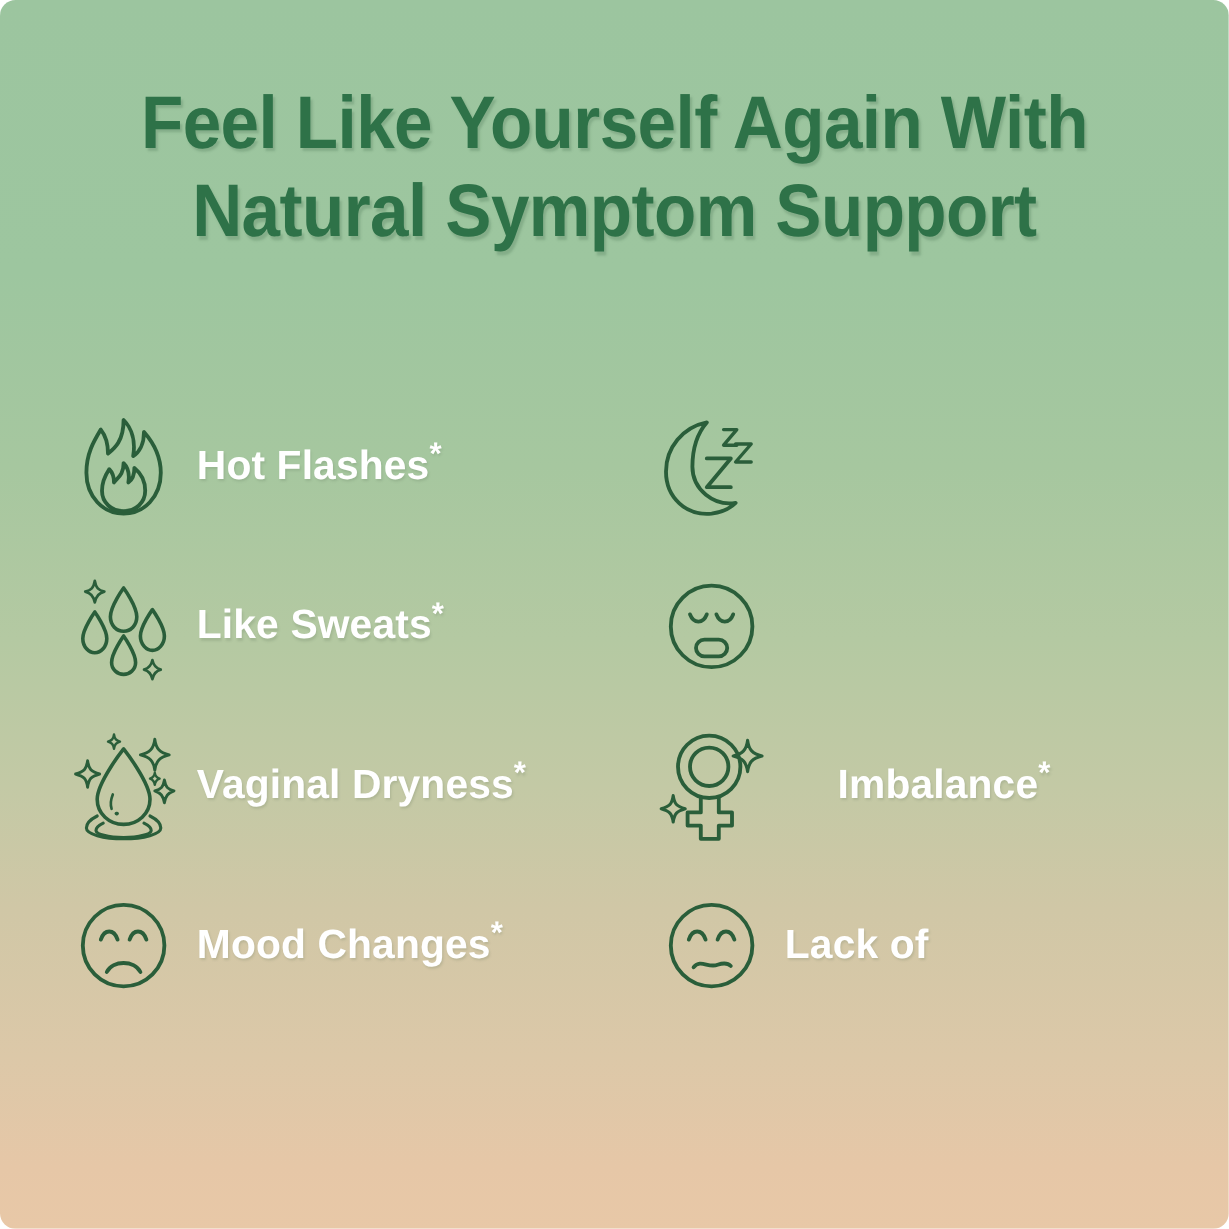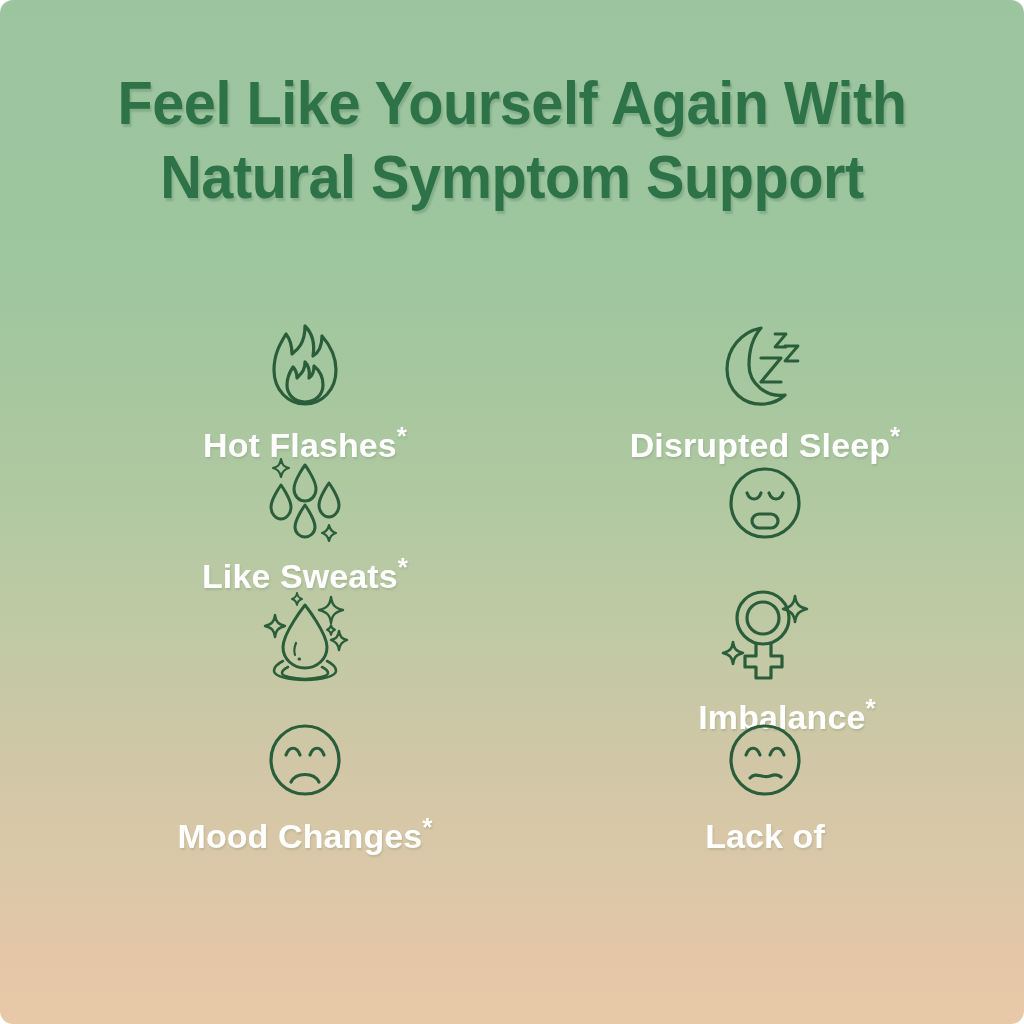--- a/index.html
+++ b/index.html
@@ -59,21 +59,20 @@
     left: 60px;
     width: 920px;
     display: grid;
     grid-template-columns: 490px 430px;
     grid-auto-rows: 133px;
   }
   .cell {
     display: flex;
     align-items: center;
     gap: 18px;
-    flex-direction: column;
   }
   .icon-wrap {
     width: 86px;
     min-width: 86px;
     height: 96px;
     display: flex;
     align-items: center;
     justify-content: center;
   }
   .icon-wrap svg {
@@ -119,21 +118,20 @@
 
     <div class="cell">
       <span class="icon-wrap">
         <svg width="88" height="86" viewBox="0 0 88 86" fill="none" stroke="#2A5E3A" stroke-width="3.2" stroke-linecap="round" stroke-linejoin="round">
           <path d="M40 6 C20 10 6 27 6 47 C6 69 23 84 44 82 C52 81 59 78 64 73 C46 76 28 62 28 43 C28 27 33 14 40 6 Z"></path>
           <path d="M54 12 h11 l-11 13 h11" stroke-width="2.8"></path>
           <path d="M64 24 h13 l-13 15 h13" stroke-width="2.8"></path>
           <path d="M40 36 h20 l-20 24 h20" stroke-width="3.2"></path>
         </svg>
       </span>
-      <span class="label"><span>Disrupted Sleep</span><span class="star">*</span></span>
     </div>
 
     <div class="cell">
       <span class="icon-wrap">
         <svg width="80" height="84" viewBox="0 0 80 84" fill="none" stroke="#2A5E3A" stroke-width="3" stroke-linecap="round" stroke-linejoin="round">
           <path d="M16 30 C16 30 6 44 6 52 C6 59 11 64 16 64 C21 64 26 59 26 52 C26 44 16 30 16 30 Z"></path>
           <path d="M40 10 C40 10 29 25 29 34 C29 41 34 46 40 46 C46 46 51 41 51 34 C51 25 40 10 40 10 Z"></path>
           <path name="d4" d="M40 50 C40 50 30 64 30 72 C30 78 35 82 40 82 C45 82 50 78 50 72 C50 64 40 50 40 50 Z"></path>
           <path d="M64 28 C64 28 54 42 54 50 C54 57 59 62 64 62 C69 62 74 57 74 50 C74 42 64 28 64 28 Z"></path>
           <path d="M16 4 C17 10 19 12 24 13 C19 14 17 17 16 22 C15 17 13 14 8 13 C13 12 15 10 16 4 Z" stroke-width="2.2"></path>
@@ -162,20 +160,21 @@
           <path d="M36 68 h0.6" stroke-width="3"></path>
           <path d="M20 70 C14 73 11 77 11 80 C11 85 25 89 42 89 C59 89 73 85 73 80 C73 77 70 73 64 70" stroke-width="2.6"></path>
           <path d="M25 76 C21 78 19 80 19 82 C19 85 29 88 42 88 C55 88 65 85 65 82 C65 80 63 78 59 76" stroke-width="2.6"></path>
           <path d="M68 6 C69 14 72 17 80 19 C72 21 69 24 68 32 C67 24 64 21 56 19 C64 17 67 14 68 6 Z" stroke-width="2.4"></path>
           <path d="M12 24 C13 31 15 33 22 35 C15 37 13 39 12 46 C11 39 9 37 2 35 C9 33 11 31 12 24 Z" stroke-width="2.4"></path>
           <path d="M76 40 C77 46 79 48 84 49 C79 51 77 53 76 59 C75 53 73 51 68 49 C73 48 75 46 76 40 Z" stroke-width="2.4"></path>
           <path d="M34 2 C34.5 6 36 7 39 8 C36 9 34.5 10 34 14 C33.5 10 32 9 29 8 C32 7 33.5 6 34 2 Z" stroke-width="2"></path>
           <path d="M68 34 C68.4 37 69.6 38 72 38.8 C69.6 39.6 68.4 40.6 68 44 C67.6 40.6 66.4 39.6 64 38.8 C66.4 38 67.6 37 68 34 Z" stroke-width="2"></path>
         </svg>
       </span>
+      <span class="label"><span>Vaginal Dryness</span><span class="star">*</span></span>
     </div>
 
     <div class="cell">
       <span class="icon-wrap">
         <svg width="84" height="92" viewBox="0 0 84 92" fill="none" stroke="#2A5E3A" stroke-width="3.2" stroke-linecap="round" stroke-linejoin="round">
           <circle cx="40" cy="30" r="26"></circle>
           <circle cx="40" cy="30" r="16"></circle>
           <path d="M33 56 v12 h-11 v11 h11 v11 h15 V79 h11 V68 h-11 V56" stroke-width="3.2"></path>
           <path d="M72 8 C73 16 76 19 84 21 C76 23 73 26 72 34 C71 26 68 23 60 21 C68 19 71 16 72 8 Z" stroke-width="2.6"></path>
           <path d="M10 54 C11 61 13 63 20 65 C13 67 11 69 10 76 C9 69 7 67 0 65 C7 63 9 61 10 54 Z" stroke-width="2.6"></path>

